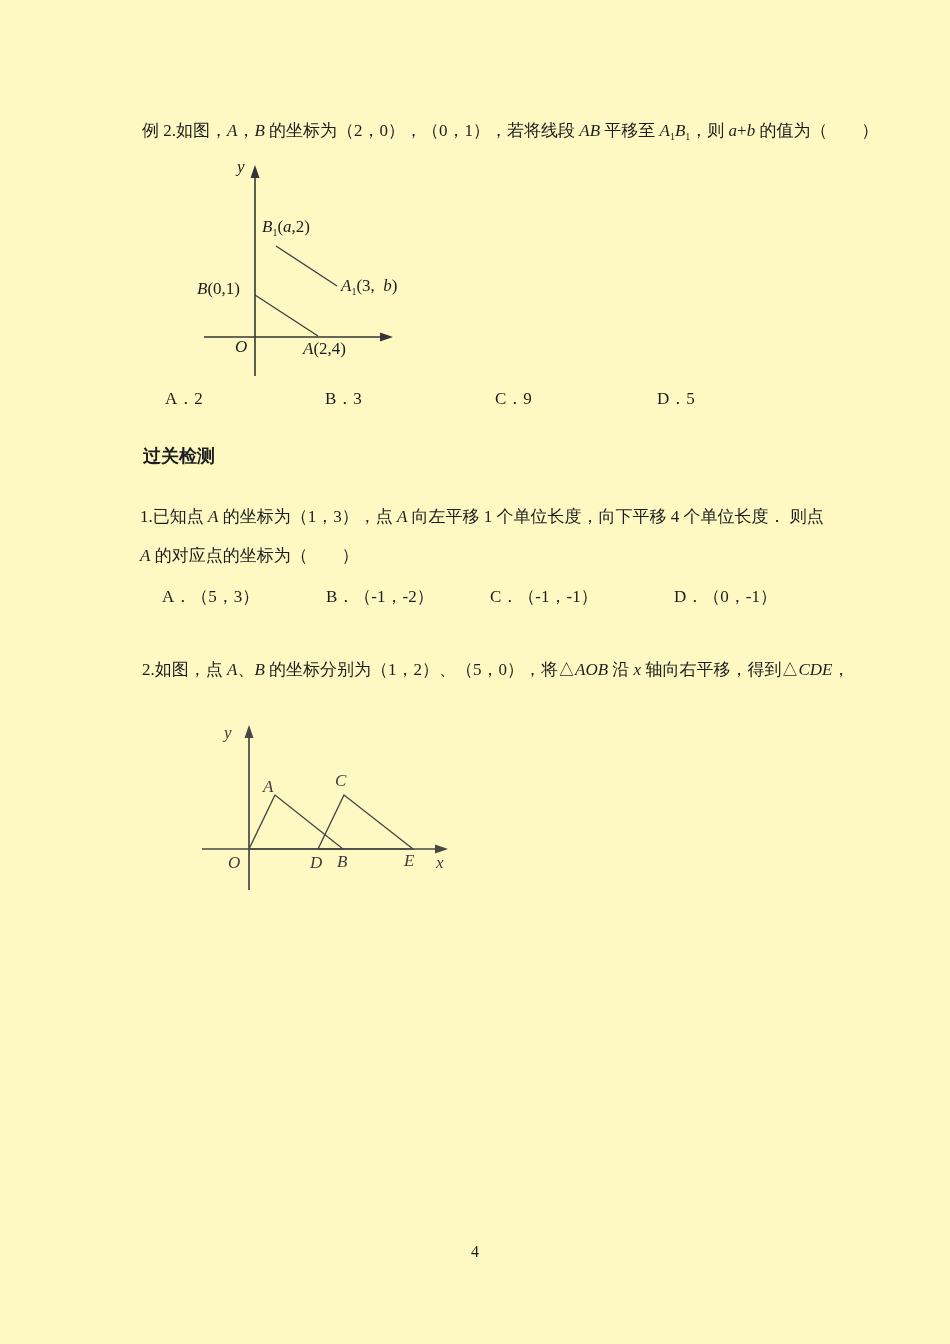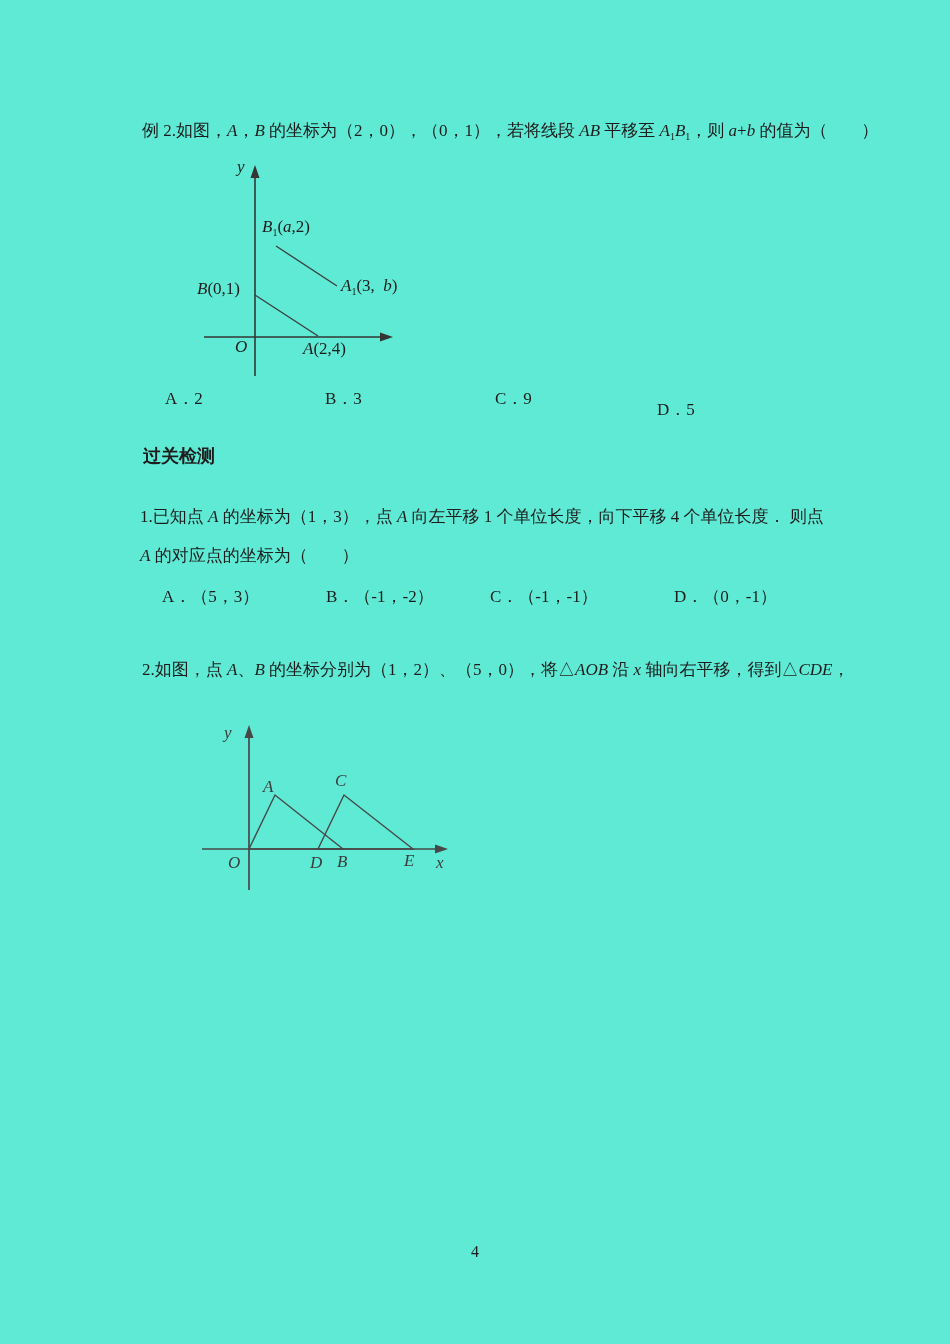--- a/index.html
+++ b/index.html
@@ -2,21 +2,21 @@
 <html><head>
 <meta charset="utf-8">
 <style>
   * { margin:0; padding:0; box-sizing:border-box; }
   html,body { background:#ffffff; }
   body {
     width:950px; height:1344px; position:relative;
     font-family:"Liberation Serif", serif;
     color:#1d1d1d;
   }
-  .page { position:absolute; left:0; top:0; width:950px; height:1344px; background:#5eead4; overflow:hidden; }
+  .page { position:absolute; left:0; top:0; width:950px; height:1344px; background:#fef9c3; overflow:hidden; }
   .tline { position:absolute; font-size:17px; line-height:22px; white-space:nowrap; }
   .it { font-style:italic; }
   sub { font-size:10px; line-height:0; }
   .heading { font-family:"Liberation Sans", sans-serif; font-weight:bold; font-size:18px; }
   .opt { position:absolute; font-size:17px; white-space:nowrap; }
   .graph { position:absolute; }
   .graph svg { position:absolute; left:0; top:0; }
   .glabel { position:absolute; font-size:17px; line-height:19px; white-space:nowrap; }
   .g2 .glabel { color:#3c3c3c; }
   .pagenum { position:absolute; left:0; right:0; top:1243px; text-align:center; font-size:16px; }
@@ -48,21 +48,21 @@
     <div class="glabel" style="left:148px; top:118px;"><span class="it">A</span><sub>1</sub><span>(3,&nbsp; </span><span class="it">b</span><span>)</span></div>
     <div class="glabel" style="left:4px; top:121px;"><span class="it">B</span><span>(0,1)</span></div>
     <div class="glabel" style="left:42px; top:179px;"><span class="it">O</span></div>
     <div class="glabel" style="left:110px; top:181px;"><span class="it">A</span><span>(2,4)</span></div>
   </div>
 
   <div>
     <span class="opt" style="left:165px; top:387px;">A．2</span>
     <span class="opt" style="left:325px; top:387px;">B．3</span>
     <span class="opt" style="left:495px; top:387px;">C．9</span>
-    <span class="opt" style="left:657px; top:387px;margin-top:11px;">D．5</span>
+    <span class="opt" style="left:657px; top:387px;">D．5</span>
   </div>
 
   <div class="tline heading" style="left:143px; top:445px;">过关检测</div>
 
   <div class="tline" style="left:140px; top:506px;"><span>1.已知点 </span><span class="it">A</span><span> 的坐标为（1，3），点 </span><span class="it">A</span><span> 向左平移 1 个单位长度，向下平移 4 个单位长度． 则点</span></div>
   <div class="tline" style="left:140px; top:545px;"><span class="it">A</span><span> 的对应点的坐标为（　　）</span></div>
   <div>
     <span class="opt" style="left:162px; top:585px;">A．（5，3）</span>
     <span class="opt" style="left:326px; top:585px;">B．（-1，-2）</span>
     <span class="opt" style="left:490px; top:585px;">C．（-1，-1）</span>

